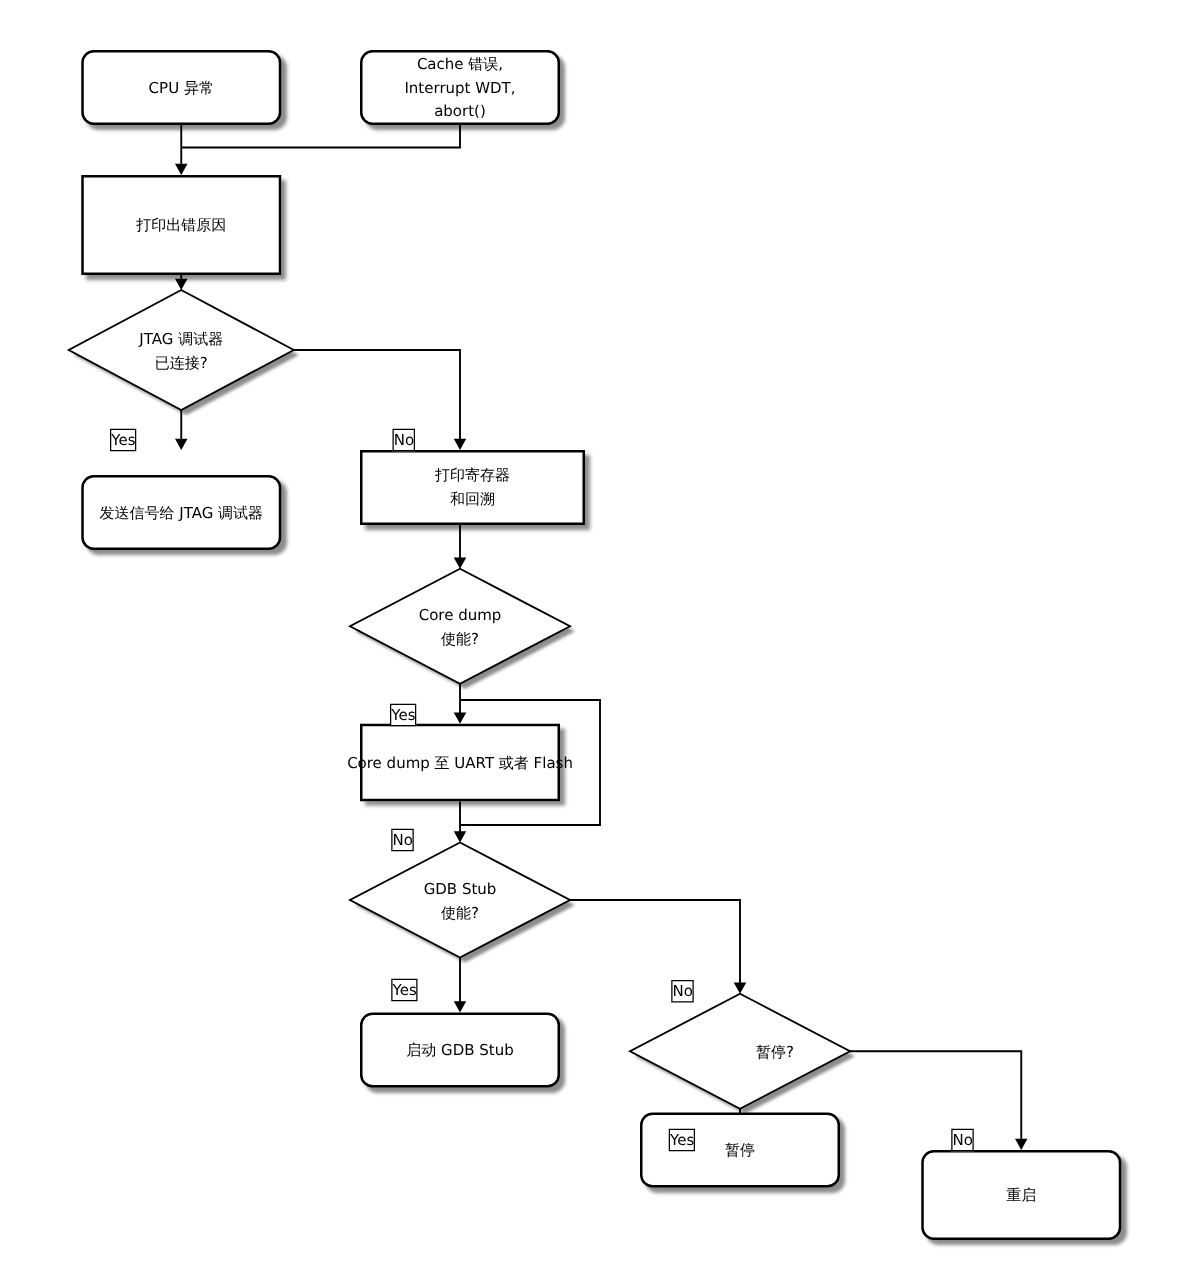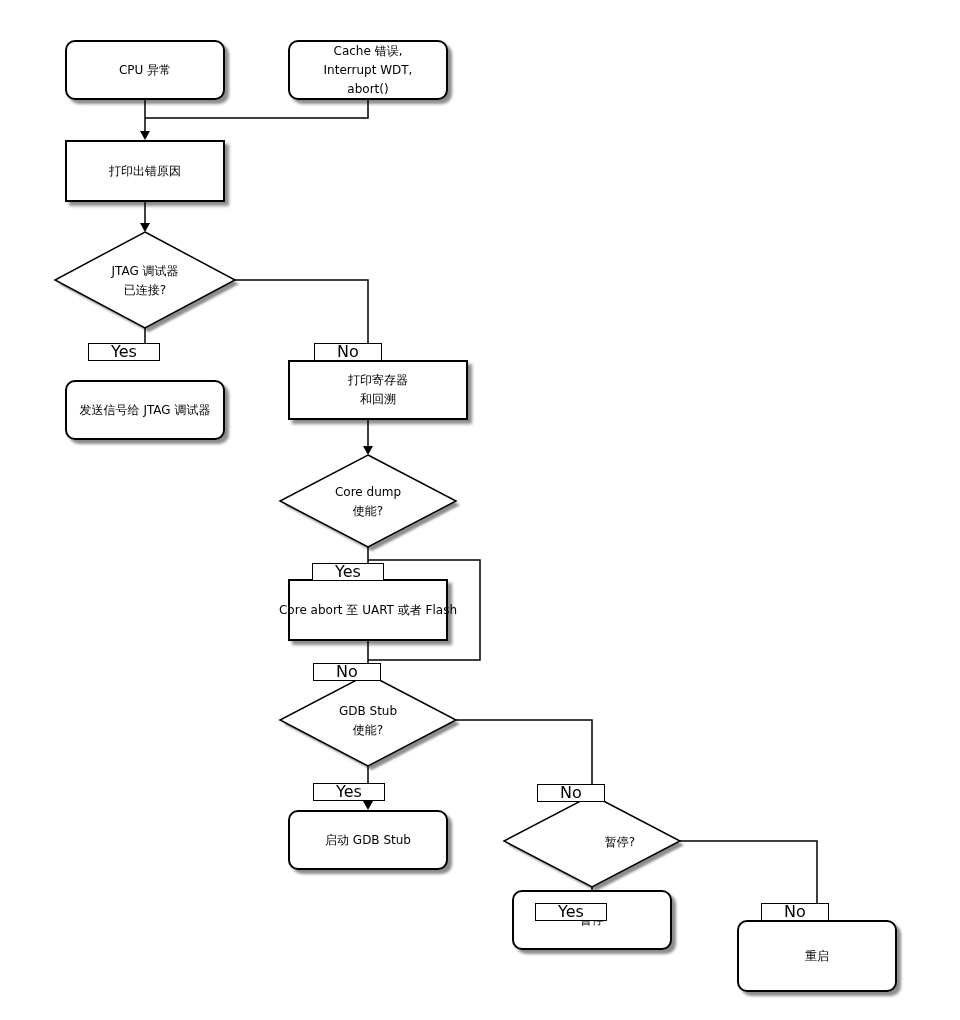--- a/index.html
+++ b/index.html
@@ -28,23 +28,23 @@
     line-height: 19px;
     text-align: center;
     white-space: nowrap;
   }
   .node.rounded { border-radius: 10px; }
   .elabel {
     position: absolute;
     box-sizing: border-box;
     background: #ffffff;
     border: 1.5px solid #000000;
-    font-size: 16px;
+    font-size: 12px;
     line-height: 14px;
-    padding: 1px 22px;
+    padding: 1px 0;
     white-space: nowrap;
   }
   .dlabel {
     position: absolute;
     transform: translate(-50%, -50%);
     text-align: center;
     font-size: 12px;
     line-height: 19px;
     white-space: nowrap;
   }
@@ -109,35 +109,35 @@
   <div class="node rounded" style="left:65px; top:40px; width:160px; height:60px">
     <span>CPU 异常</span>
   </div>
 
   <div class="node rounded" style="left:288px; top:40px; width:160px; height:60px">
     <span>Cache 错误,</span>
     <span>Interrupt WDT,</span>
     <span>abort()</span>
   </div>
 
-  <div class="node" style="left:65px; top:140px; width:160px; height:62px">
+  <div class="node" style="left:65px; top:140px; width:160px; height:80px">
     <span>打印出错原因</span>
   </div>
 
   <div class="node rounded" style="left:65px; top:380px; width:160px; height:60px">
     <span>发送信号给 JTAG 调试器</span>
   </div>
 
   <div class="node" style="left:288px; top:360px; width:180px; height:60px">
     <span>打印寄存器</span>
     <span>和回溯</span>
   </div>
 
   <div class="node" style="left:288px; top:579px; width:160px; height:62px">
-    <span>Core abort 至 UART 或者 Flash</span>
+    <span>Core dump 至 UART 或者 Flash</span>
   </div>
 
   <div class="node rounded" style="left:288px; top:810px; width:160px; height:60px">
     <span>启动 GDB Stub</span>
   </div>
 
   <div class="node rounded" style="left:512px; top:890px; width:160px; height:60px">
     <span>暂停</span>
   </div>
 

